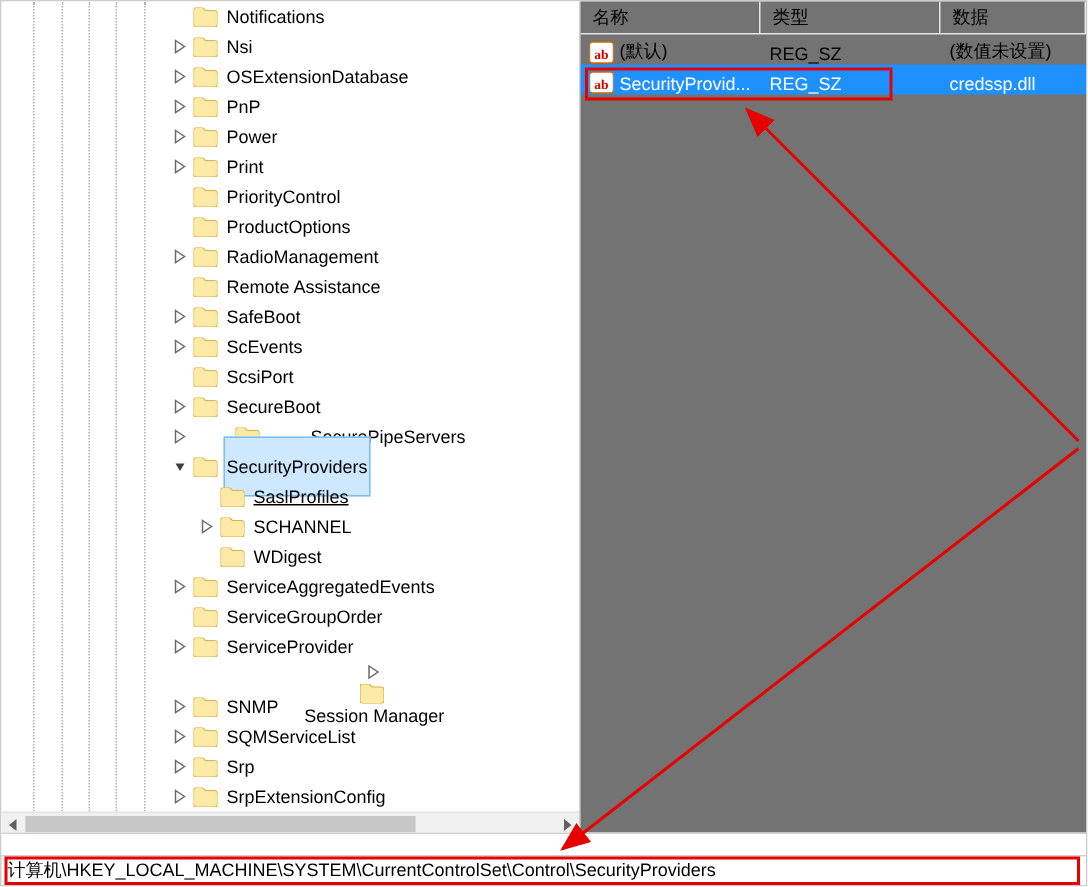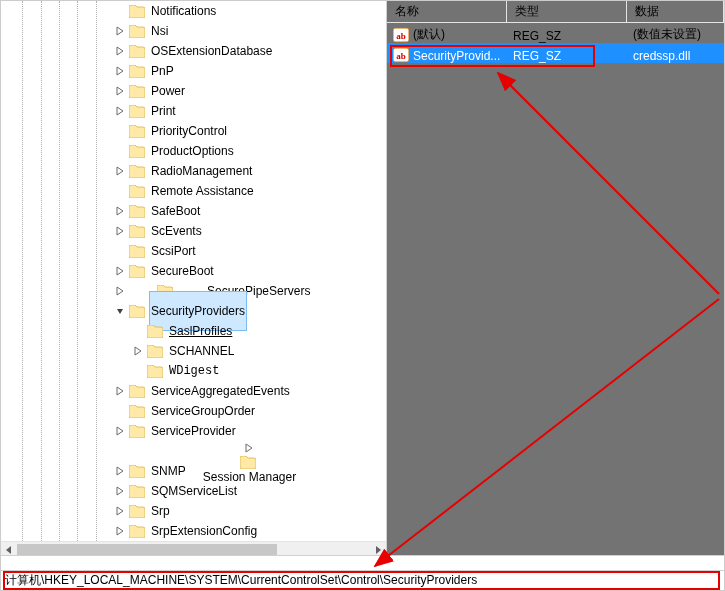--- a/index.html
+++ b/index.html
@@ -460,21 +460,21 @@
                   <path d="M2 1 L8 5 L2 9 Z" fill="none" stroke="#6b6b6b" stroke-width="1"></path>
                 </svg>
               </span>
               <span class="folder-icon">
                 <svg width="16" height="13" viewBox="0 0 16 13">
                   <path d="M0 2 Q0 0 2 0 L6 0 L8 2 L14 2 Q16 2 16 4 L16 11 Q16 13 14 13 L2 13 Q0 13 0 11 Z" fill="#ffe9a6" stroke="#d8b24a" stroke-width="0.8"></path>
                 </svg>
               </span>
               <span class="item-label">SCHANNEL</span>
             </div>
-            <div class="tree-item" style="padding-left: 130px; font-family: Liberation Mono, monospace;">
+            <div class="tree-item" style="padding-left: 130px;">
               <span class="expander none">
                 <svg width="10" height="10">
                   <path d="M2 1 L8 5 L2 9 Z" fill="none" stroke="#6b6b6b" stroke-width="1"></path>
                 </svg>
               </span>
               <span class="folder-icon">
                 <svg width="16" height="13" viewBox="0 0 16 13">
                   <path d="M0 2 Q0 0 2 0 L6 0 L8 2 L14 2 Q16 2 16 4 L16 11 Q16 13 14 13 L2 13 Q0 13 0 11 Z" fill="#ffe9a6" stroke="#d8b24a" stroke-width="0.8"></path>
                 </svg>
               </span>

